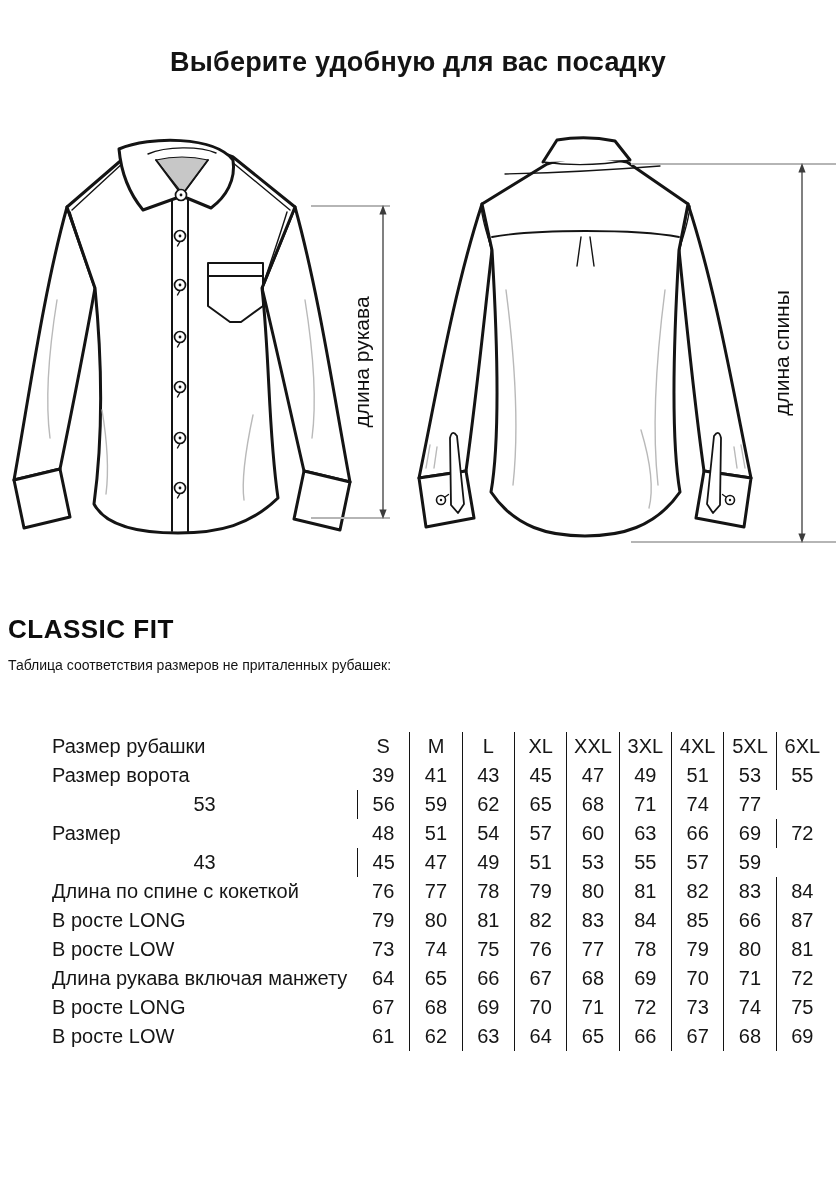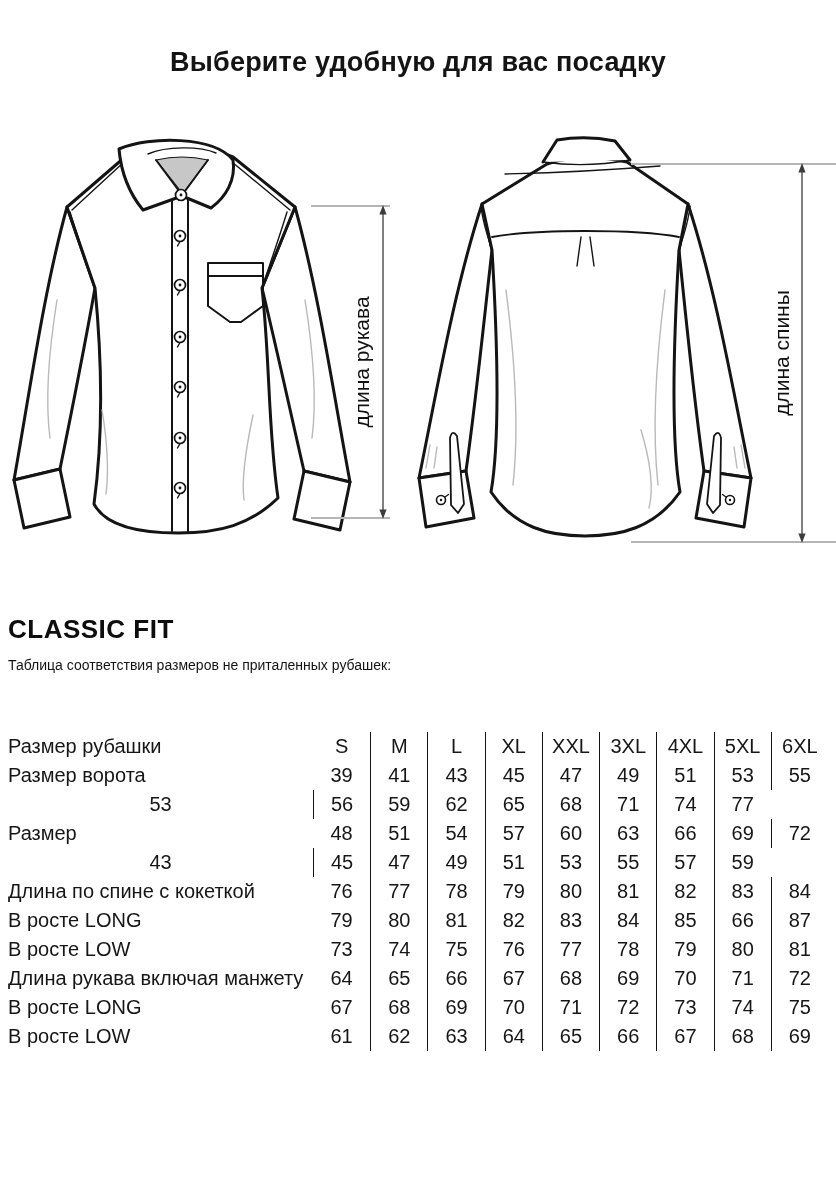--- a/index.html
+++ b/index.html
@@ -27,21 +27,21 @@
   }
   .fit-subheading {
     position:absolute; top:657px; left:8px;
     font-size:14px; font-weight:400; color:#141414;
   }
 
   .size-table {
     position:absolute; top:732px; left:8px; width:820px;
     font-size:20px; color:#161616;
   }
-  .trow { display:grid; grid-template-columns:305px repeat(9, 1fr); height:29px; }
+  .trow { display:grid; grid-template-columns:305px repeat(9, 1fr); height:29px;margin-left:44px; }
   .tlabel { display:flex; align-items:center; justify-content:flex-start; white-space:nowrap; }
   .tcell  { display:flex; align-items:center; justify-content:center; }
   .tcell.sep { border-left:1.5px solid #141414; }
 </style>
 </head>
 <body>
 
 <div class="page">
 
   <h1 class="title">Выберите удобную для вас посадку</h1>

